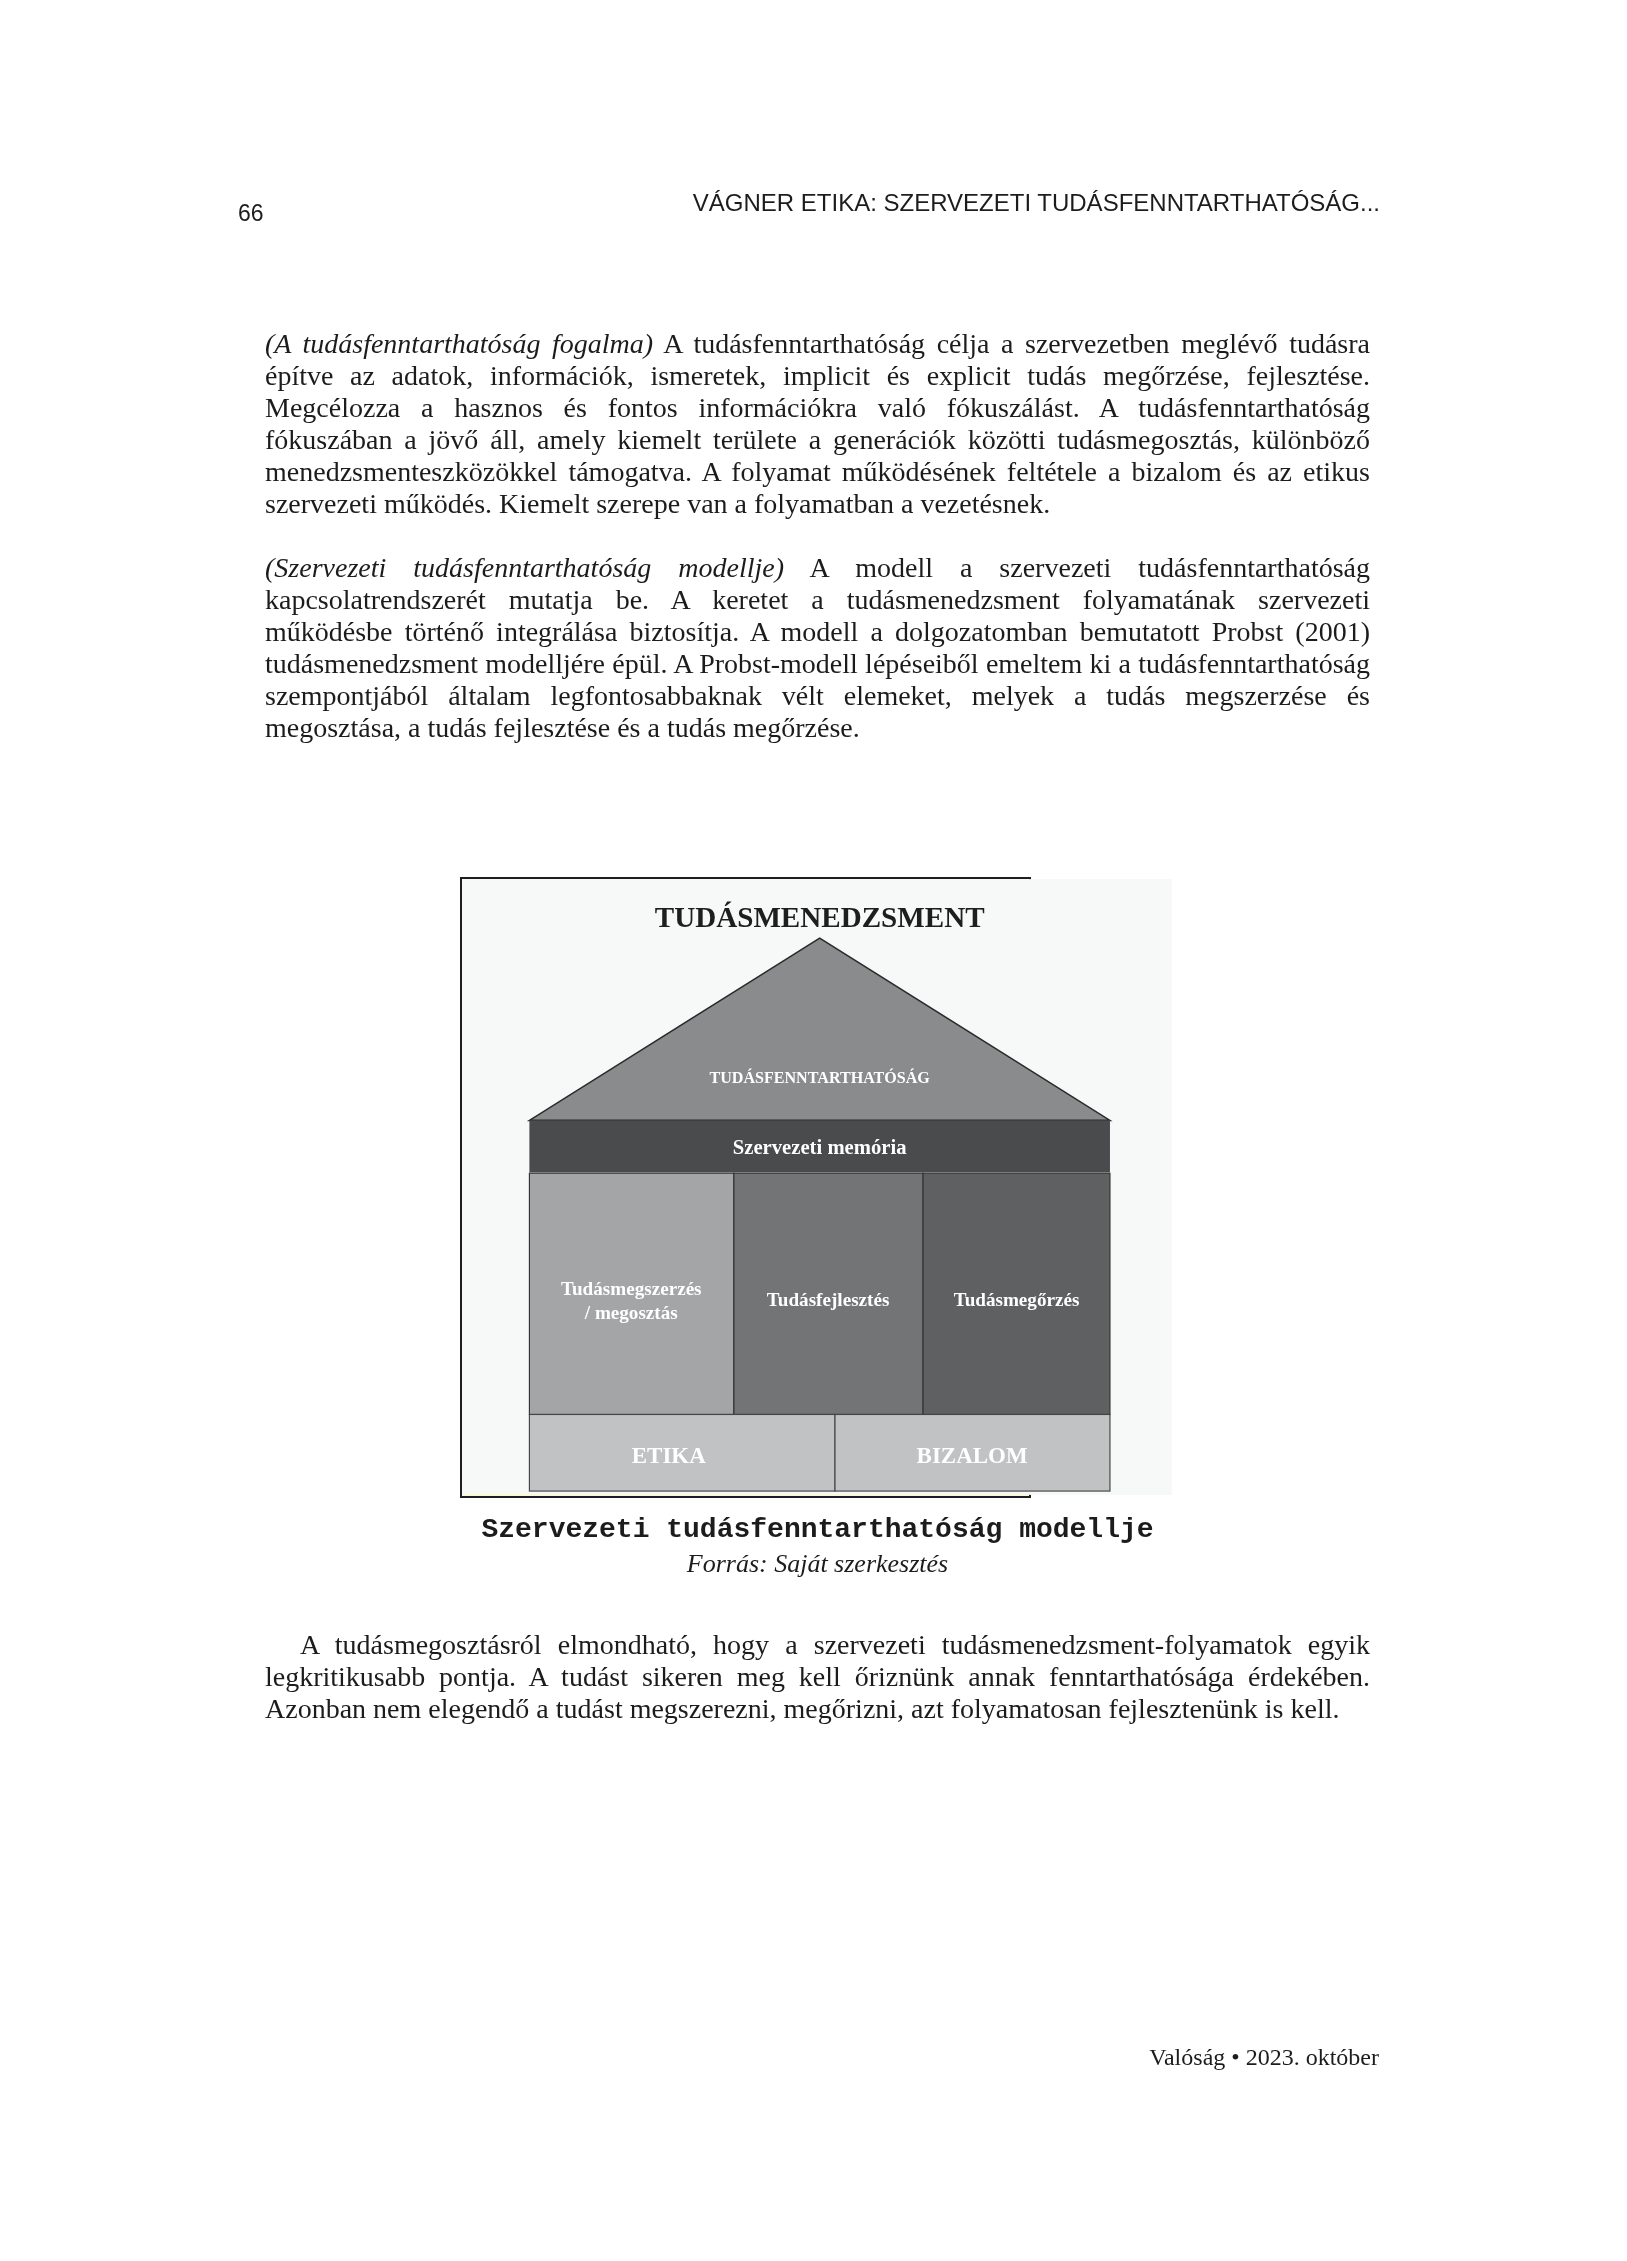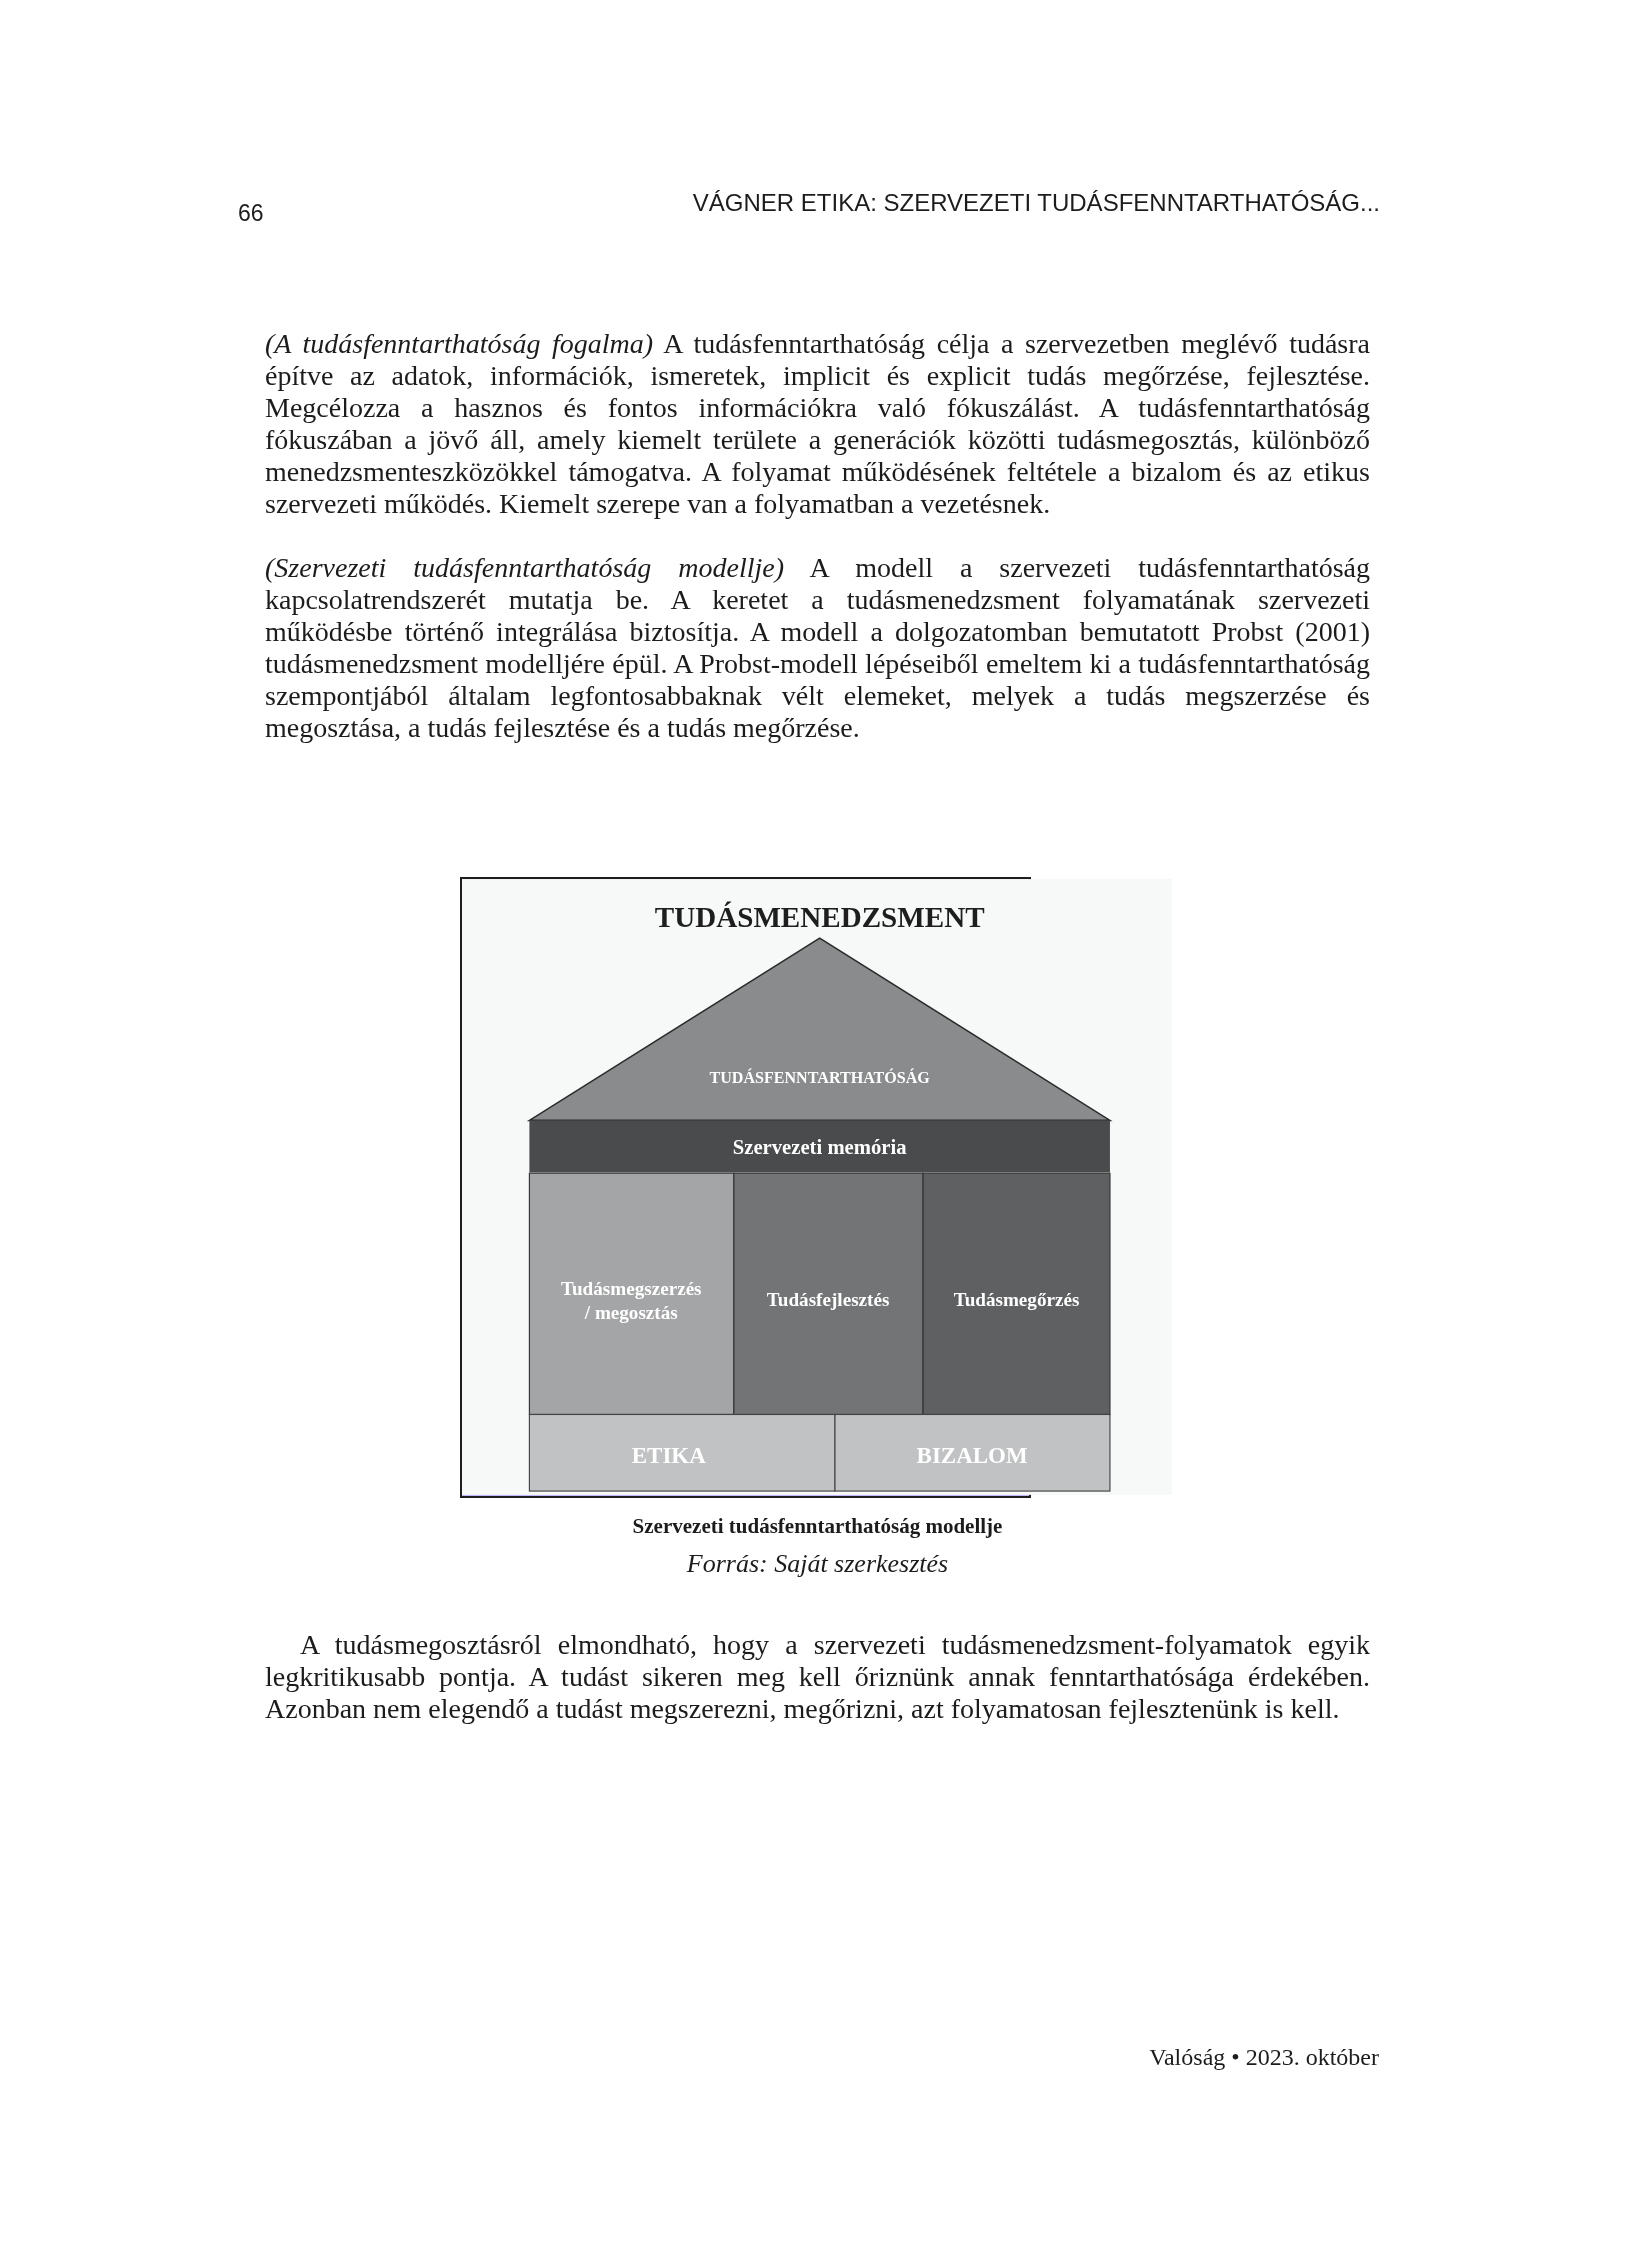--- a/index.html
+++ b/index.html
@@ -14,26 +14,26 @@
   .text-col { left: 256px; width: 1123px; font-size: 28px; line-height: 32px; text-align: justify; }
   .text-col p { margin: 9px; }
   .text-col p.gap { margin-top: 32px; }
   .text-col p.indent { text-indent: 35px; }
   .lead-ital { font-style: italic; }
 
   #para-block-1 { top: 319px; }
   #para-block-2 { top: 1620px; }
 
   
-  #figure-frame { left: 460px; top: 877px; width: 571px; height: 621px; border: 2.3px solid #1e1e1e; background: #c4b5fd; box-sizing: border-box; }
+  #figure-frame { left: 460px; top: 877px; width: 571px; height: 621px; border: 2.3px solid #1e1e1e; background: #fef9c3; box-sizing: border-box; }
   #figure-svg { position: absolute; left: 0; top: 0; }
   .fig-title { font-family: "Liberation Serif", "DejaVu Serif", serif; font-weight: bold; }
   .fig-white { font-family: "Liberation Serif", "DejaVu Serif", serif; font-weight: bold; fill: #ffffff; }
 
-  #caption-title { left: 256px; width: 1123px; top: 1514px; text-align: center; font-size: 21px; font-weight: bold; }
+  #caption-title { left: 256px; width: 1123px; top: 1514px; text-align: center; font-size: 28px; font-weight: bold; font-family: Liberation Mono, monospace; }
   #caption-source { left: 256px; width: 1123px; top: 1549px; text-align: center; font-size: 26px; font-style: italic; }
 
   #footer { left: 1057px; width: 322px; top: 2044px; text-align: right; font-size: 24px; white-space: nowrap; font-family: Liberation Serif, serif; }
 </style>
 </head>
 <body>
 
 <div id="page-number" class="abs sans">66</div>
 <div id="running-head" class="abs sans">VÁGNER ETIKA: SZERVEZETI TUDÁSFENNTARTHATÓSÁG...</div>
 

